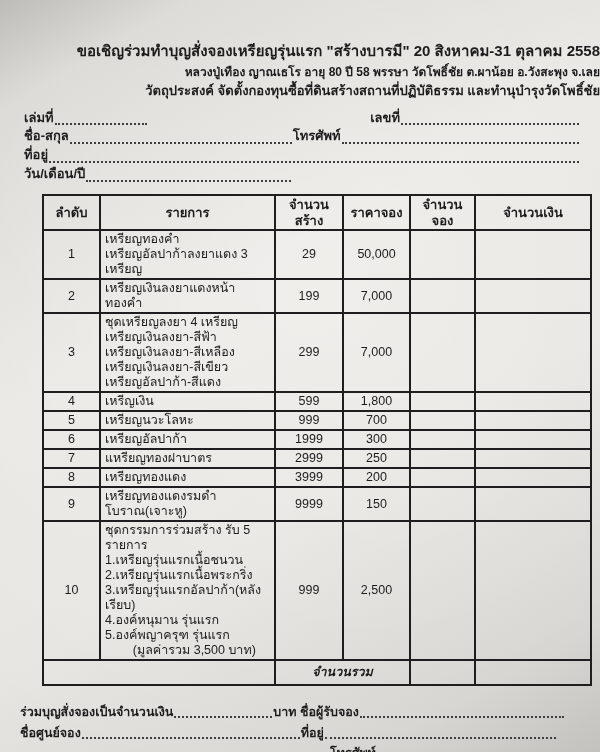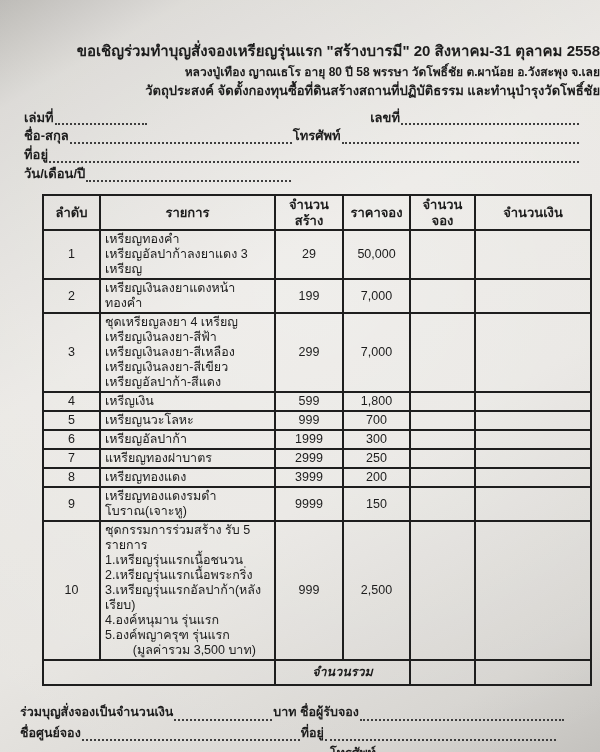--- a/index.html
+++ b/index.html
@@ -46,21 +46,21 @@
   td.c-qty{ text-align:center; padding-right:3px; }
   td.c-price{ text-align:center; }
   tr.sgl td{ height:15px; }
   td.top{ vertical-align:top; padding-top:1px; }
   tr.total-row td{ height:21px;font-style:italic; }
   td.no-border{ border:none; }
   td.c-total{ text-align:center; font-weight:bold; }
 
   
   .fsec2{ padding:16px 20px 0 20px; font-size:12.5px; font-weight:bold; }
-  .fsec2 .fline{ line-height:1.65; }
+  .fsec2 .fline{ line-height:1.65;align-items:center; }
 </style>
 </head>
 <body>
 
 <div class="photo">
   <div class="content">
 
     <div class="hdr">
       <div class="l1">ขอเชิญร่วมทำบุญสั่งจองเหรียญรุ่นแรก "สร้างบารมี"   20 สิงหาคม-31 ตุลาคม 2558</div>
       <div class="l2">หลวงปู่เทือง  ญาณเธโร อายุ 80 ปี 58 พรรษา วัดโพธิ์ชัย  ต.ผาน้อย อ.วังสะพุง จ.เลย</div>

